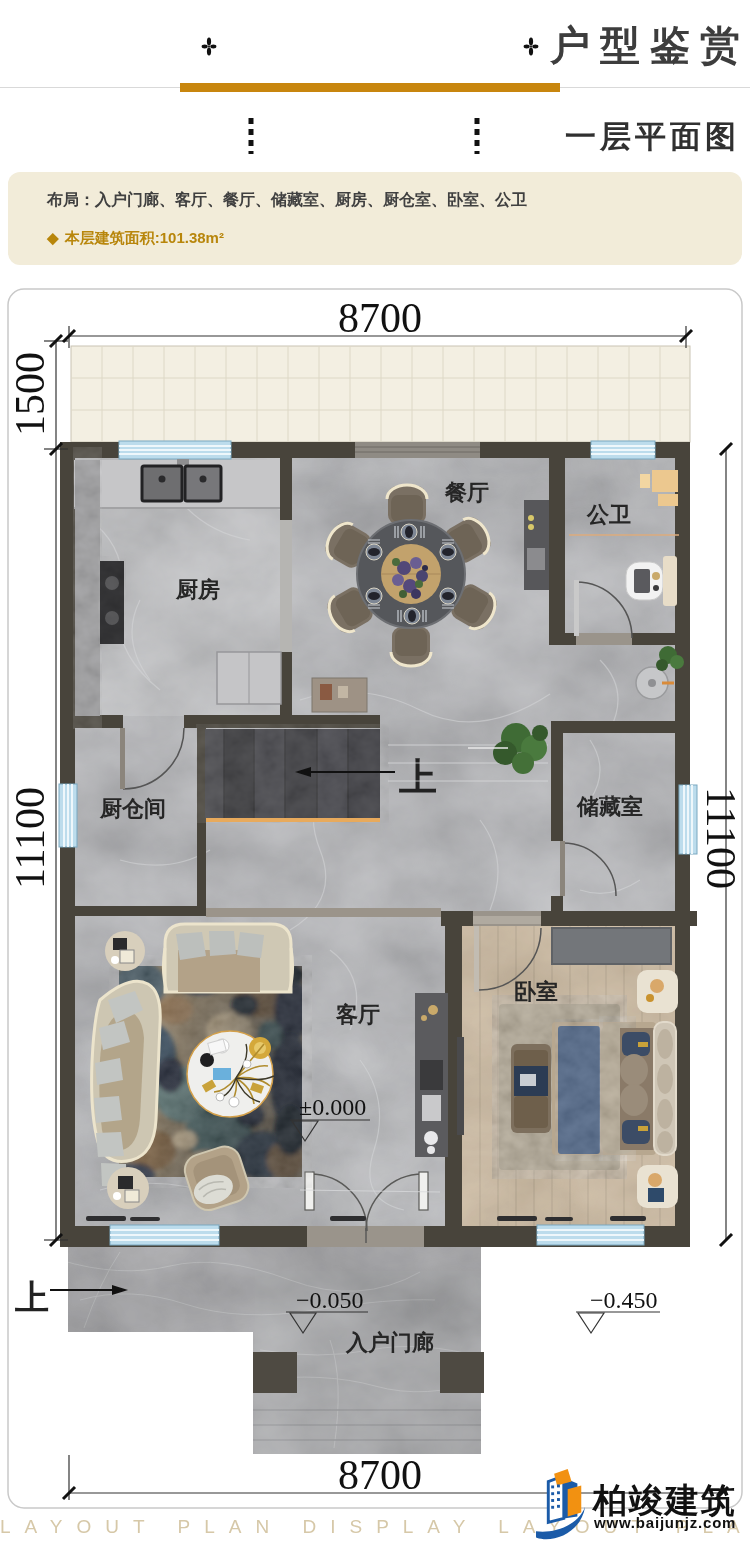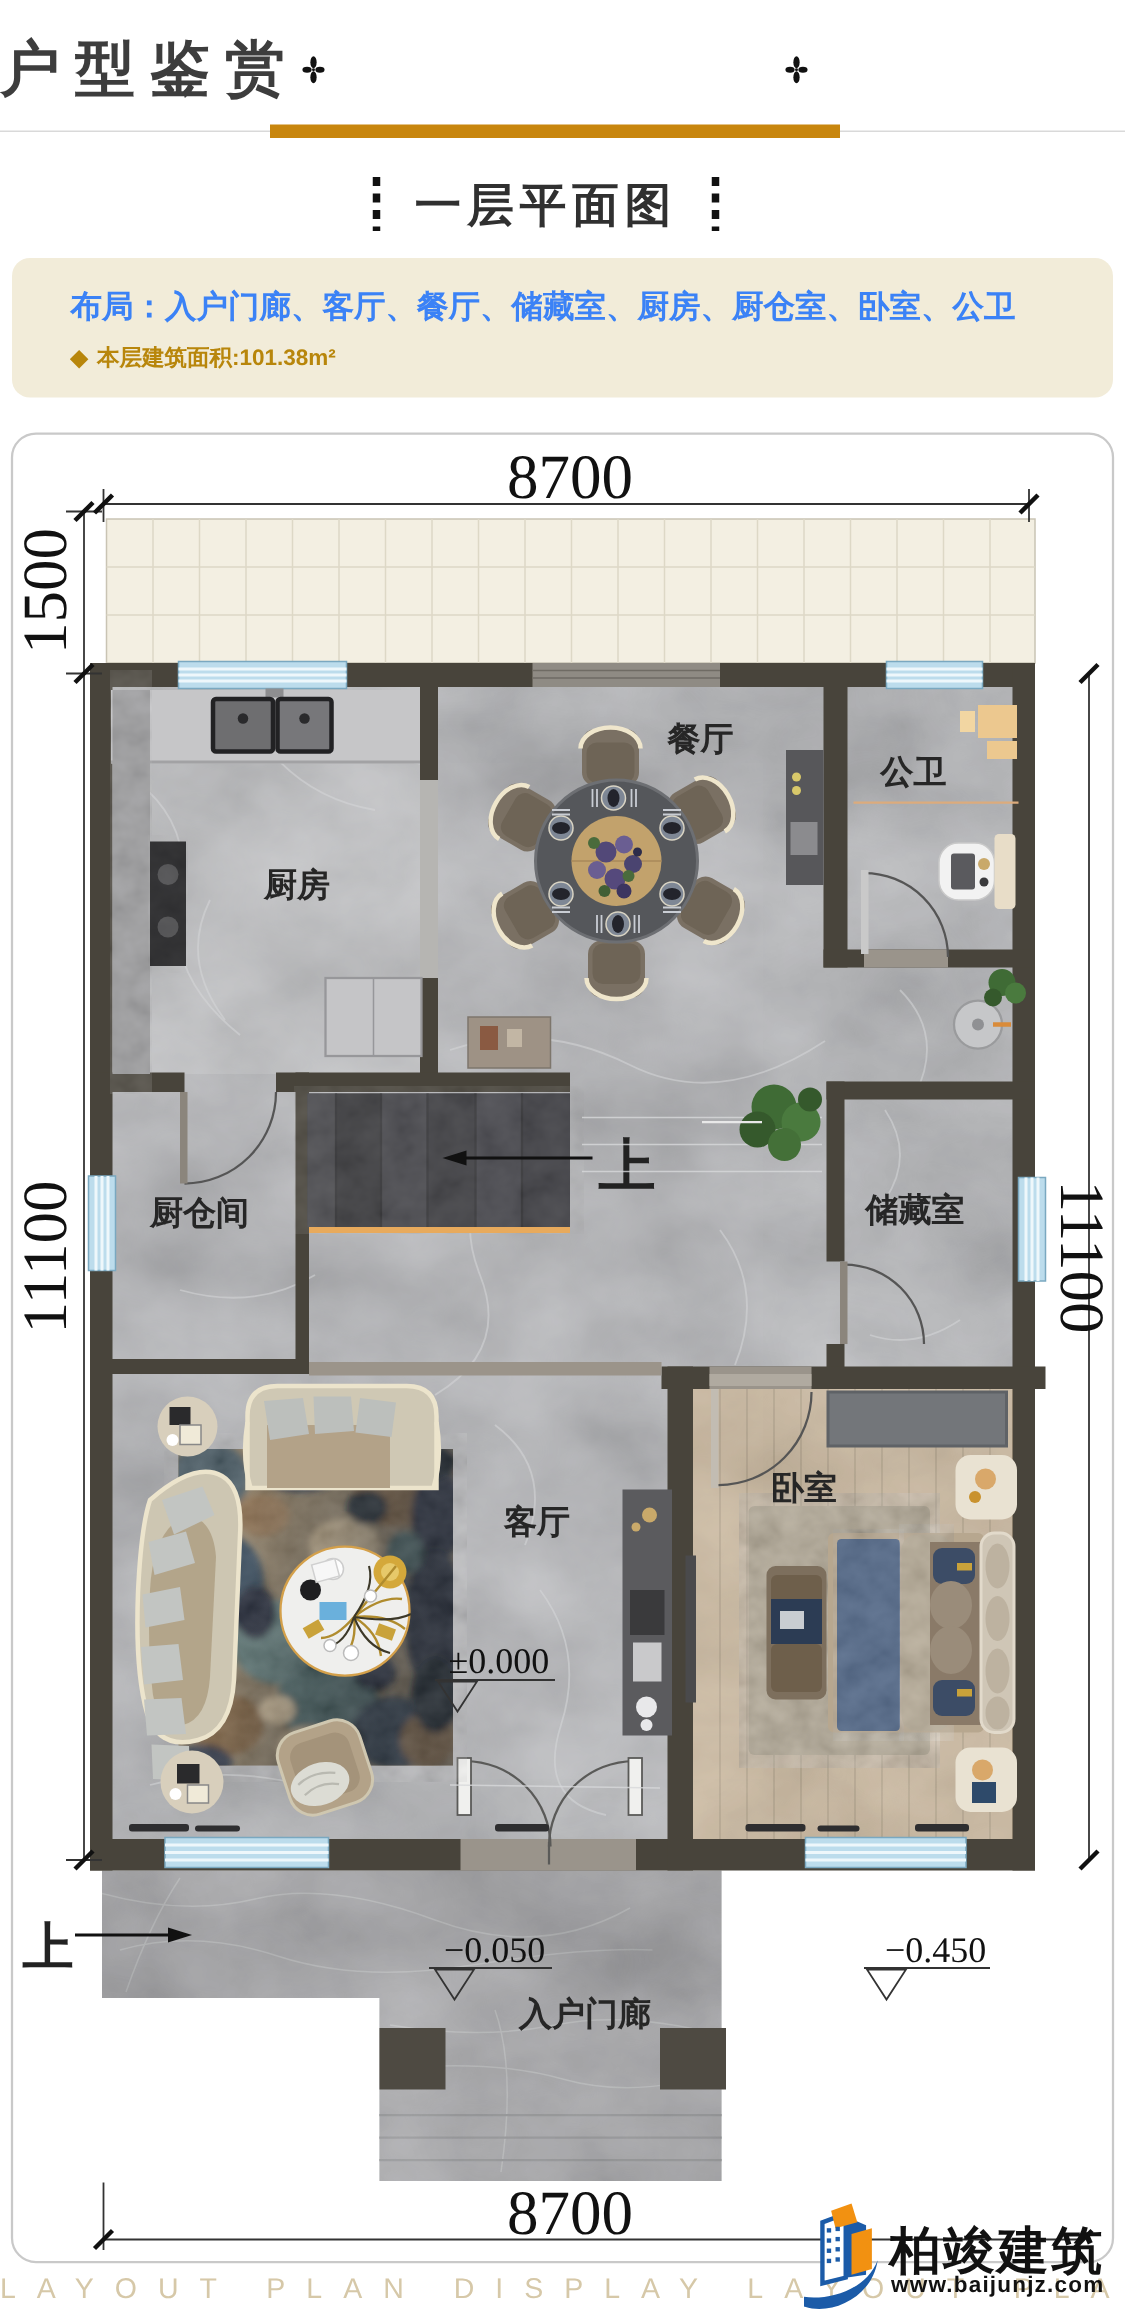--- a/index.html
+++ b/index.html
@@ -1,20 +1,20 @@
 <!DOCTYPE html>
 <html><head><meta charset="utf-8">
 <style>
 html,body{margin:0;padding:0}
 body{width:750px;height:1546px;background:#fff;font-family:"Liberation Sans",sans-serif;position:relative;overflow:hidden}
 .abs{position:absolute}
 </style></head>
 <body>
 
-<div class="abs" style="left:0;top:18px;width:750px;text-align:left;font-size:40px;font-weight:bold;color:#3d3d3d;letter-spacing:10px">户型鉴赏</div>
+<div class="abs" style="left:0;top:18px;width:750px;text-align:right;font-size:40px;font-weight:bold;color:#3d3d3d;letter-spacing:10px">户型鉴赏</div>
 
 <svg class="abs" style="left:201px;top:33px" width="16" height="27" viewBox="0 0 26 30">
 <g fill="#111">
       <ellipse cx="13" cy="7" rx="3.4" ry="6.5"></ellipse>
       <ellipse cx="13" cy="23" rx="3.4" ry="6.5"></ellipse>
       <ellipse cx="6" cy="15" rx="5" ry="3.2"></ellipse>
       <ellipse cx="20" cy="15" rx="5" ry="3.2"></ellipse>
       <circle cx="13" cy="15" r="1.6"></circle>
     </g>
   </svg>
@@ -26,33 +26,33 @@
       <ellipse cx="6" cy="15" rx="5" ry="3.2"></ellipse>
       <ellipse cx="20" cy="15" rx="5" ry="3.2"></ellipse>
       <circle cx="13" cy="15" r="1.6"></circle>
     </g>
   </svg>
 
 <div class="abs" style="left:0;top:87px;width:750px;height:1px;background:#d9d9d9"></div>
 
 <div class="abs" style="left:180px;top:83px;width:380px;height:9px;background:#c8860e"></div>
 
-<div class="abs" style="left:0;top:116px;width:728px;text-align:center;font-size:31px;font-weight:bold;color:#303030;letter-spacing:4px">一层平面图</div>
+<div class="abs" style="left:12px;top:116px;width:728px;text-align:right;font-size:31px;font-weight:bold;color:#303030;letter-spacing:4px">一层平面图</div>
 
 <svg class="abs" style="left:247px;top:118px" width="8" height="36">
     <line x1="4" y1="0" x2="4" y2="36" stroke="#111" stroke-width="5" stroke-dasharray="6 5"></line>
   </svg>
 
 <svg class="abs" style="left:473px;top:118px" width="8" height="36">
     <line x1="4" y1="0" x2="4" y2="36" stroke="#111" stroke-width="5" stroke-dasharray="6 5"></line>
   </svg>
 
 <div class="abs" style="left:8px;top:172px;width:734px;height:93px;background:#f2ecd9;border-radius:12px"></div>
 
-<div class="abs" style="left:47px;top:190px;font-size:21px;font-weight:bold;color:#3b82f6"><span>布局：</span>入户门廊、客厅、餐厅、储藏室、厨房、厨仓室、卧室、公卫</div>
+<div class="abs" style="left:47px;top:190px;font-size:16px;font-weight:bold;color:#404040"><span>布局：</span>入户门廊、客厅、餐厅、储藏室、厨房、厨仓室、卧室、公卫</div>
 
 <div class="abs" style="left:47px;top:229px;font-size:15px;font-weight:bold;color:#b8860b">◆ <span style="margin-left:2px">本层建筑面积:101.38m²</span></div>
 
 <svg class="abs" style="left:0;top:0" width="750" height="1546" viewBox="0 0 750 1546">
 <defs>
 <filter id="nz" x="-5%" y="-5%" width="110%" height="110%">
 <feTurbulence type="fractalNoise" baseFrequency="0.016 0.02" numOctaves="4" seed="11" result="n"></feTurbulence>
 <feColorMatrix in="n" type="matrix" values="0.9 0 0 0 0.05  0.9 0 0 0 0.05  0.9 0 0 0 0.05  0 0 0 0 0.45"></feColorMatrix>
 </filter>
 <filter id="nz2" x="-5%" y="-5%" width="110%" height="110%">

